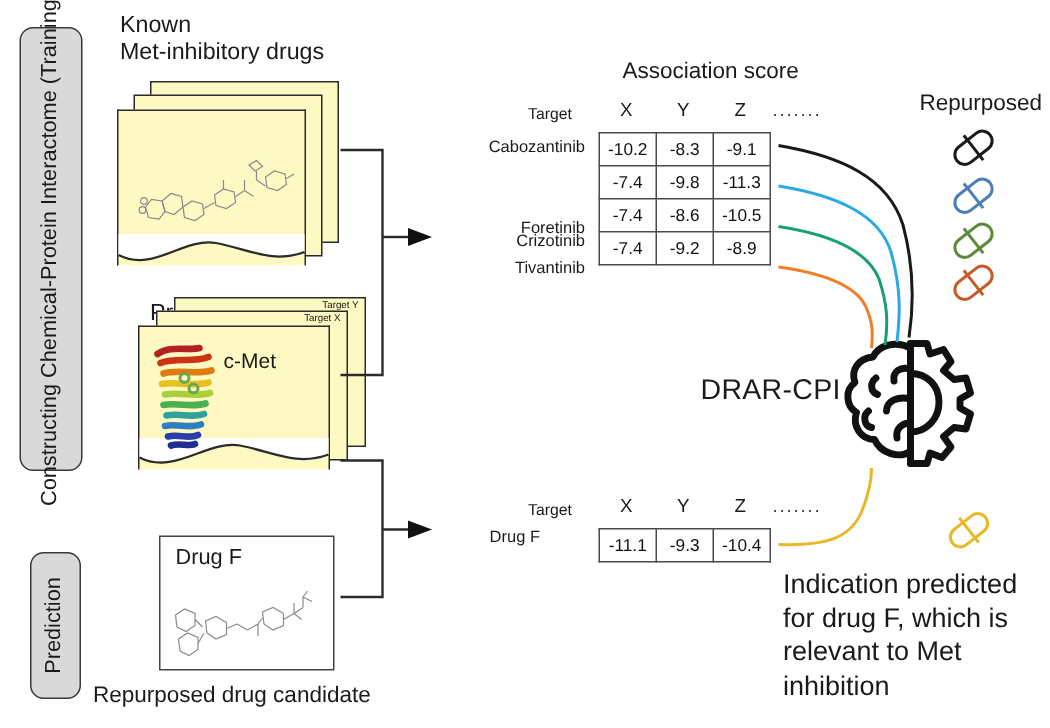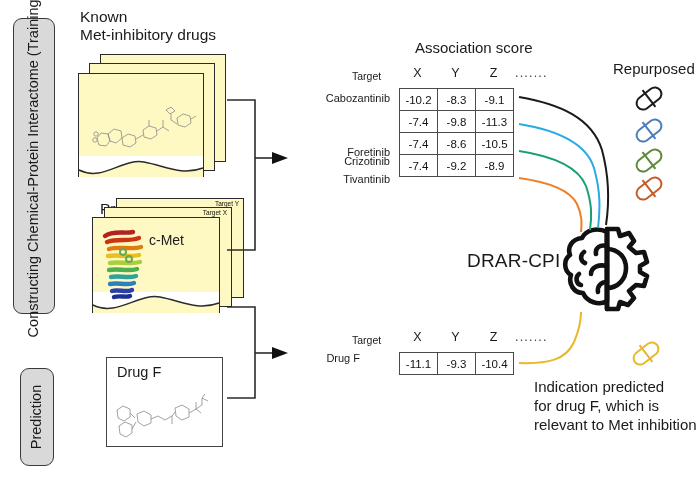--- a/index.html
+++ b/index.html
@@ -133,24 +133,23 @@
     text-align: right;
   }
 
   
   #drar-label { left: 467px; top: 250px; font-size: 19px; letter-spacing: .2px; }
   #brain-icon { left: 560px; top: 222px; width: 100px; height: 92px; }
 
   
   #note-pred {
     left: 522px; top: 378px;
-    font-size: 15px;
+    font-size: 18px;
     line-height: 1.25;
     white-space: pre-line;
-    margin-left: 12px;
   }
 
   
   #overlay {
     position: absolute;
     left: 0; top: 0;
     width: 700px; height: 485px;
     pointer-events: none;
   }
   .pill { position: absolute; }
@@ -167,20 +166,21 @@
 
   <div class="abs stage-band" id="band-prediction">
     <span class="rot">Prediction</span>
   </div>
 
   <div class="abs heading" id="h-known">Known
 Met-inhibitory drugs</div>
   <div class="abs heading" id="h-protein">Protein targets</div>
   <div class="abs heading" id="h-assoc">Association score</div>
   <div class="abs heading" id="h-indication">Repurposed</div>
+  <div class="abs heading" id="caption-bottom">Repurposed drug candidate</div>
 
   <div class="abs doc-stack" id="drug-stack">
     <div class="doc-card c3"></div>
     <div class="doc-card c2"></div>
     <div class="doc-card c1">
       <svg class="doc-wave" viewBox="0 0 126 22" preserveAspectRatio="none">
         <path d="M0,0 L0,14 C24,26 44,2 66,6 C88,10 104,20 126,12 L126,0" fill="#ffffff" stroke="none"></path>
         <path d="M0,14 C24,26 44,2 66,6 C88,10 104,20 126,12" fill="none" stroke="#2b2b2b" stroke-width="1.5"></path>
       </svg>
 

